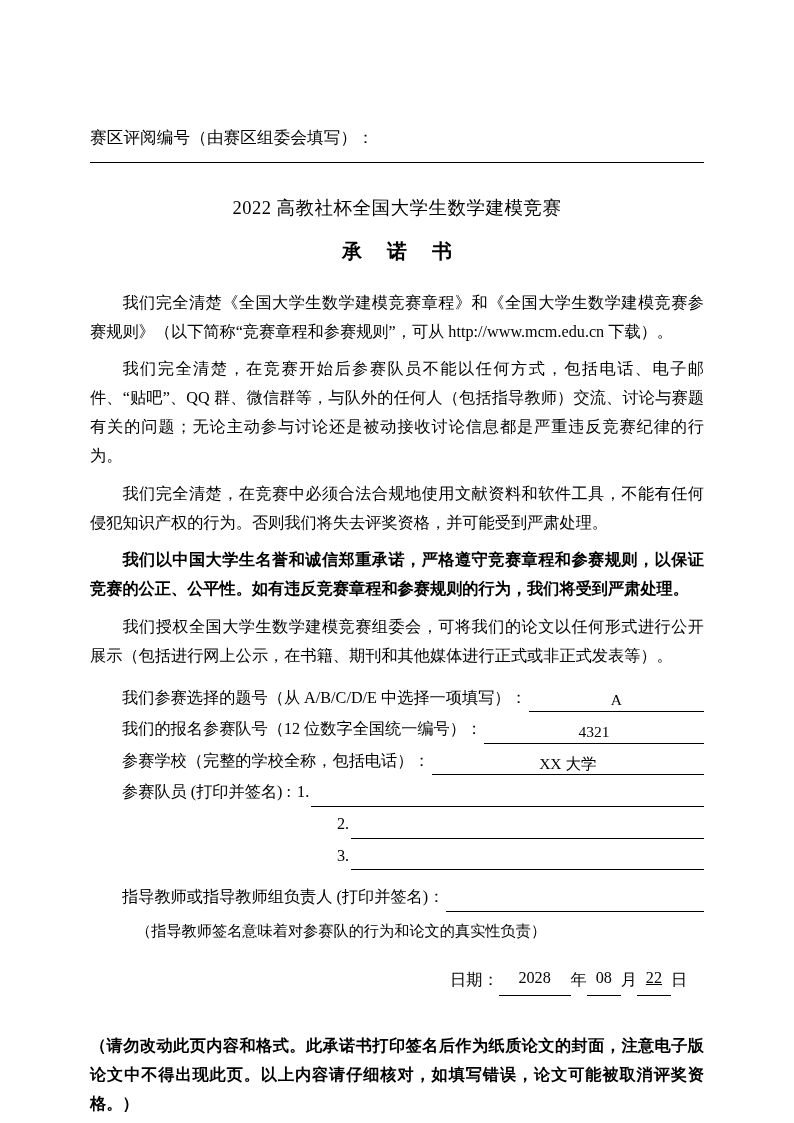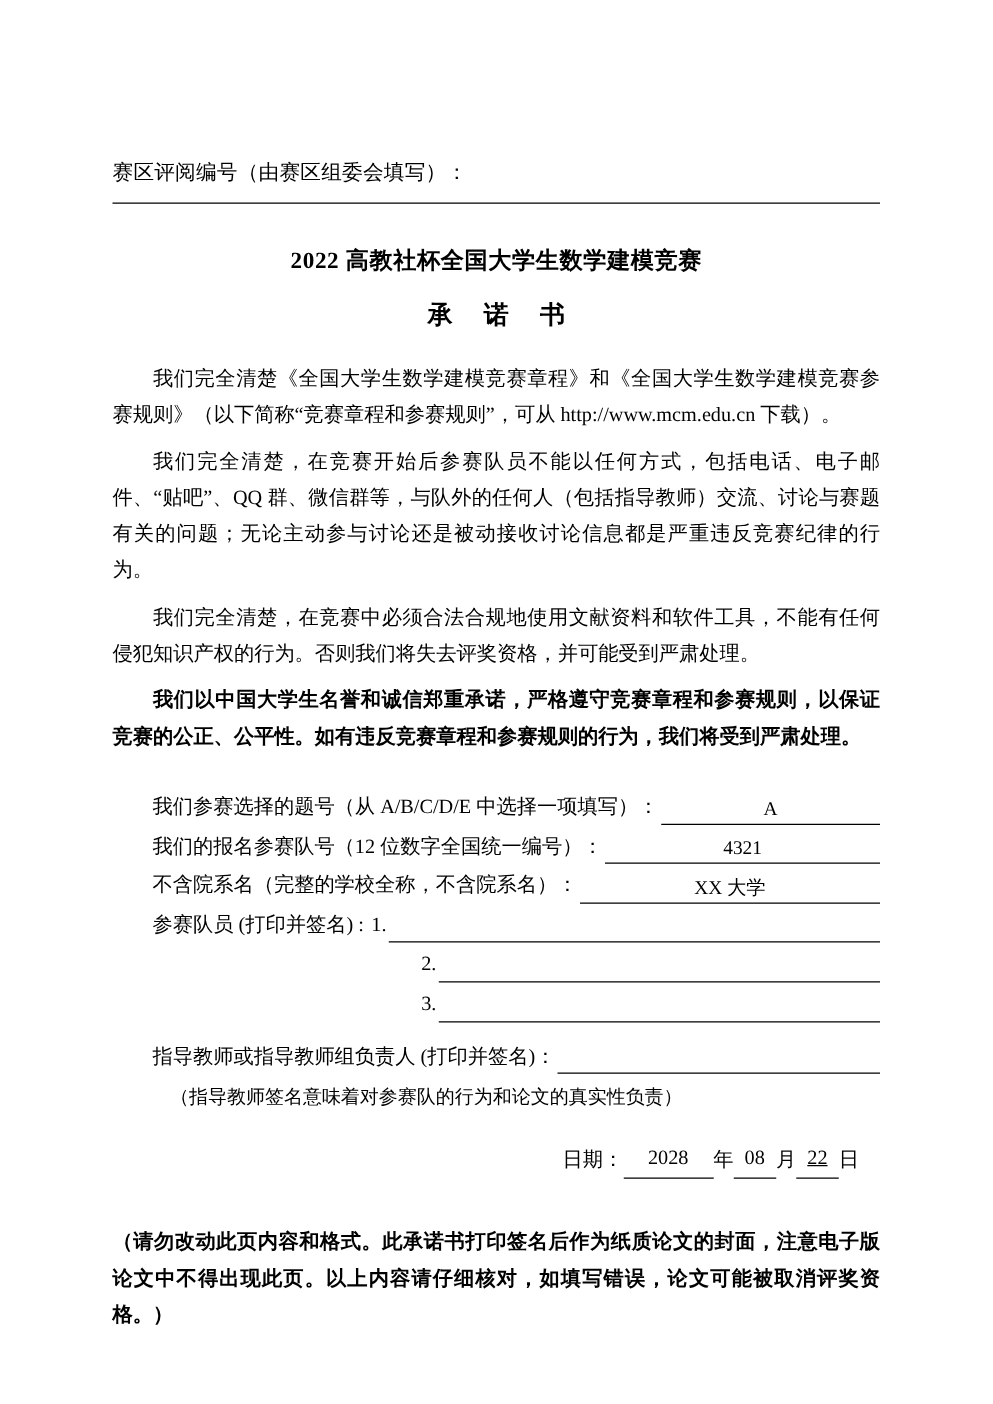--- a/index.html
+++ b/index.html
@@ -38,21 +38,21 @@
     white-space: nowrap;
   }
   .header-rule {
     border-bottom: 1.3px solid #000;
     margin-top: 11px;
     width: 614px;
   }
 
   .title {
     text-align: center;
-    font-weight: bold;
+    font-weight: normal;
     font-size: 18.5px;
     margin-top: 32px;
     letter-spacing: 0.5px;
   }
   .subtitle {
     text-align: center;
     font-weight: bold;
     font-size: 20px;
     margin-top: 18px;
     letter-spacing: 10px;
@@ -69,21 +69,21 @@
   }
   p.para.bold {
     font-weight: bold;
   }
   p.first {
     margin-top: 24px;
   }
 
   
   .form {
-    margin-top: 26px;
+    margin-top: 12px;
     font-size: 16.2px;
     line-height: 1.95;
   }
   .form-line {
     display: flex;
     align-items: flex-end;
     padding-left: 32px;
     white-space: nowrap;
   }
   .form-label {
@@ -162,35 +162,36 @@
     <div class="header-row">赛区评阅编号（由赛区组委会填写）：</div>
     <div class="header-rule"></div>
 
     <div class="title">2022 高教社杯全国大学生数学建模竞赛</div>
     <div class="subtitle">承 诺 书</div>
 
     <p class="para first">我们完全清楚《全国大学生数学建模竞赛章程》和《全国大学生数学建模竞赛参赛规则》（以下简称“竞赛章程和参赛规则”，可从 http://www.mcm.edu.cn 下载）。</p>
     <p class="para">我们完全清楚，在竞赛开始后参赛队员不能以任何方式，包括电话、电子邮件、“贴吧”、QQ 群、微信群等，与队外的任何人（包括指导教师）交流、讨论与赛题有关的问题；无论主动参与讨论还是被动接收讨论信息都是严重违反竞赛纪律的行为。</p>
     <p class="para">我们完全清楚，在竞赛中必须合法合规地使用文献资料和软件工具，不能有任何侵犯知识产权的行为。否则我们将失去评奖资格，并可能受到严肃处理。</p>
     <p class="para bold">我们以中国大学生名誉和诚信郑重承诺，严格遵守竞赛章程和参赛规则，以保证竞赛的公正、公平性。如有违反竞赛章程和参赛规则的行为，我们将受到严肃处理。</p>
+    <p class="para">我们授权全国大学生数学建模竞赛组委会，可将我们的论文以任何形式进行公开展示（包括进行网上公示，在书籍、期刊和其他媒体进行正式或非正式发表等）。</p>
 
     <div class="form">
 
       <div class="form-line">
         <span class="form-label">我们参赛选择的题号（从 A/B/C/D/E 中选择一项填写）：</span>
         <span class="fill">A</span>
       </div>
 
       <div class="form-line">
         <span class="form-label">我们的报名参赛队号（12 位数字全国统一编号）：</span>
         <span class="fill">4321</span>
       </div>
 
       <div class="form-line">
-        <span class="form-label">不含院系名（完整的学校全称，不含院系名）：</span>
+        <span class="form-label">参赛学校（完整的学校全称，包括电话）：</span>
         <span class="fill">XX 大学</span>
       </div>
 
       <div class="member-line indent-32">
         <span class="member-num">参赛队员 (打印并签名) :</span>
         <span class="member-num" style="padding-left:6px;">1.</span>
         <span class="fill"></span>
       </div>
 
       <div class="member-line indent-247">

